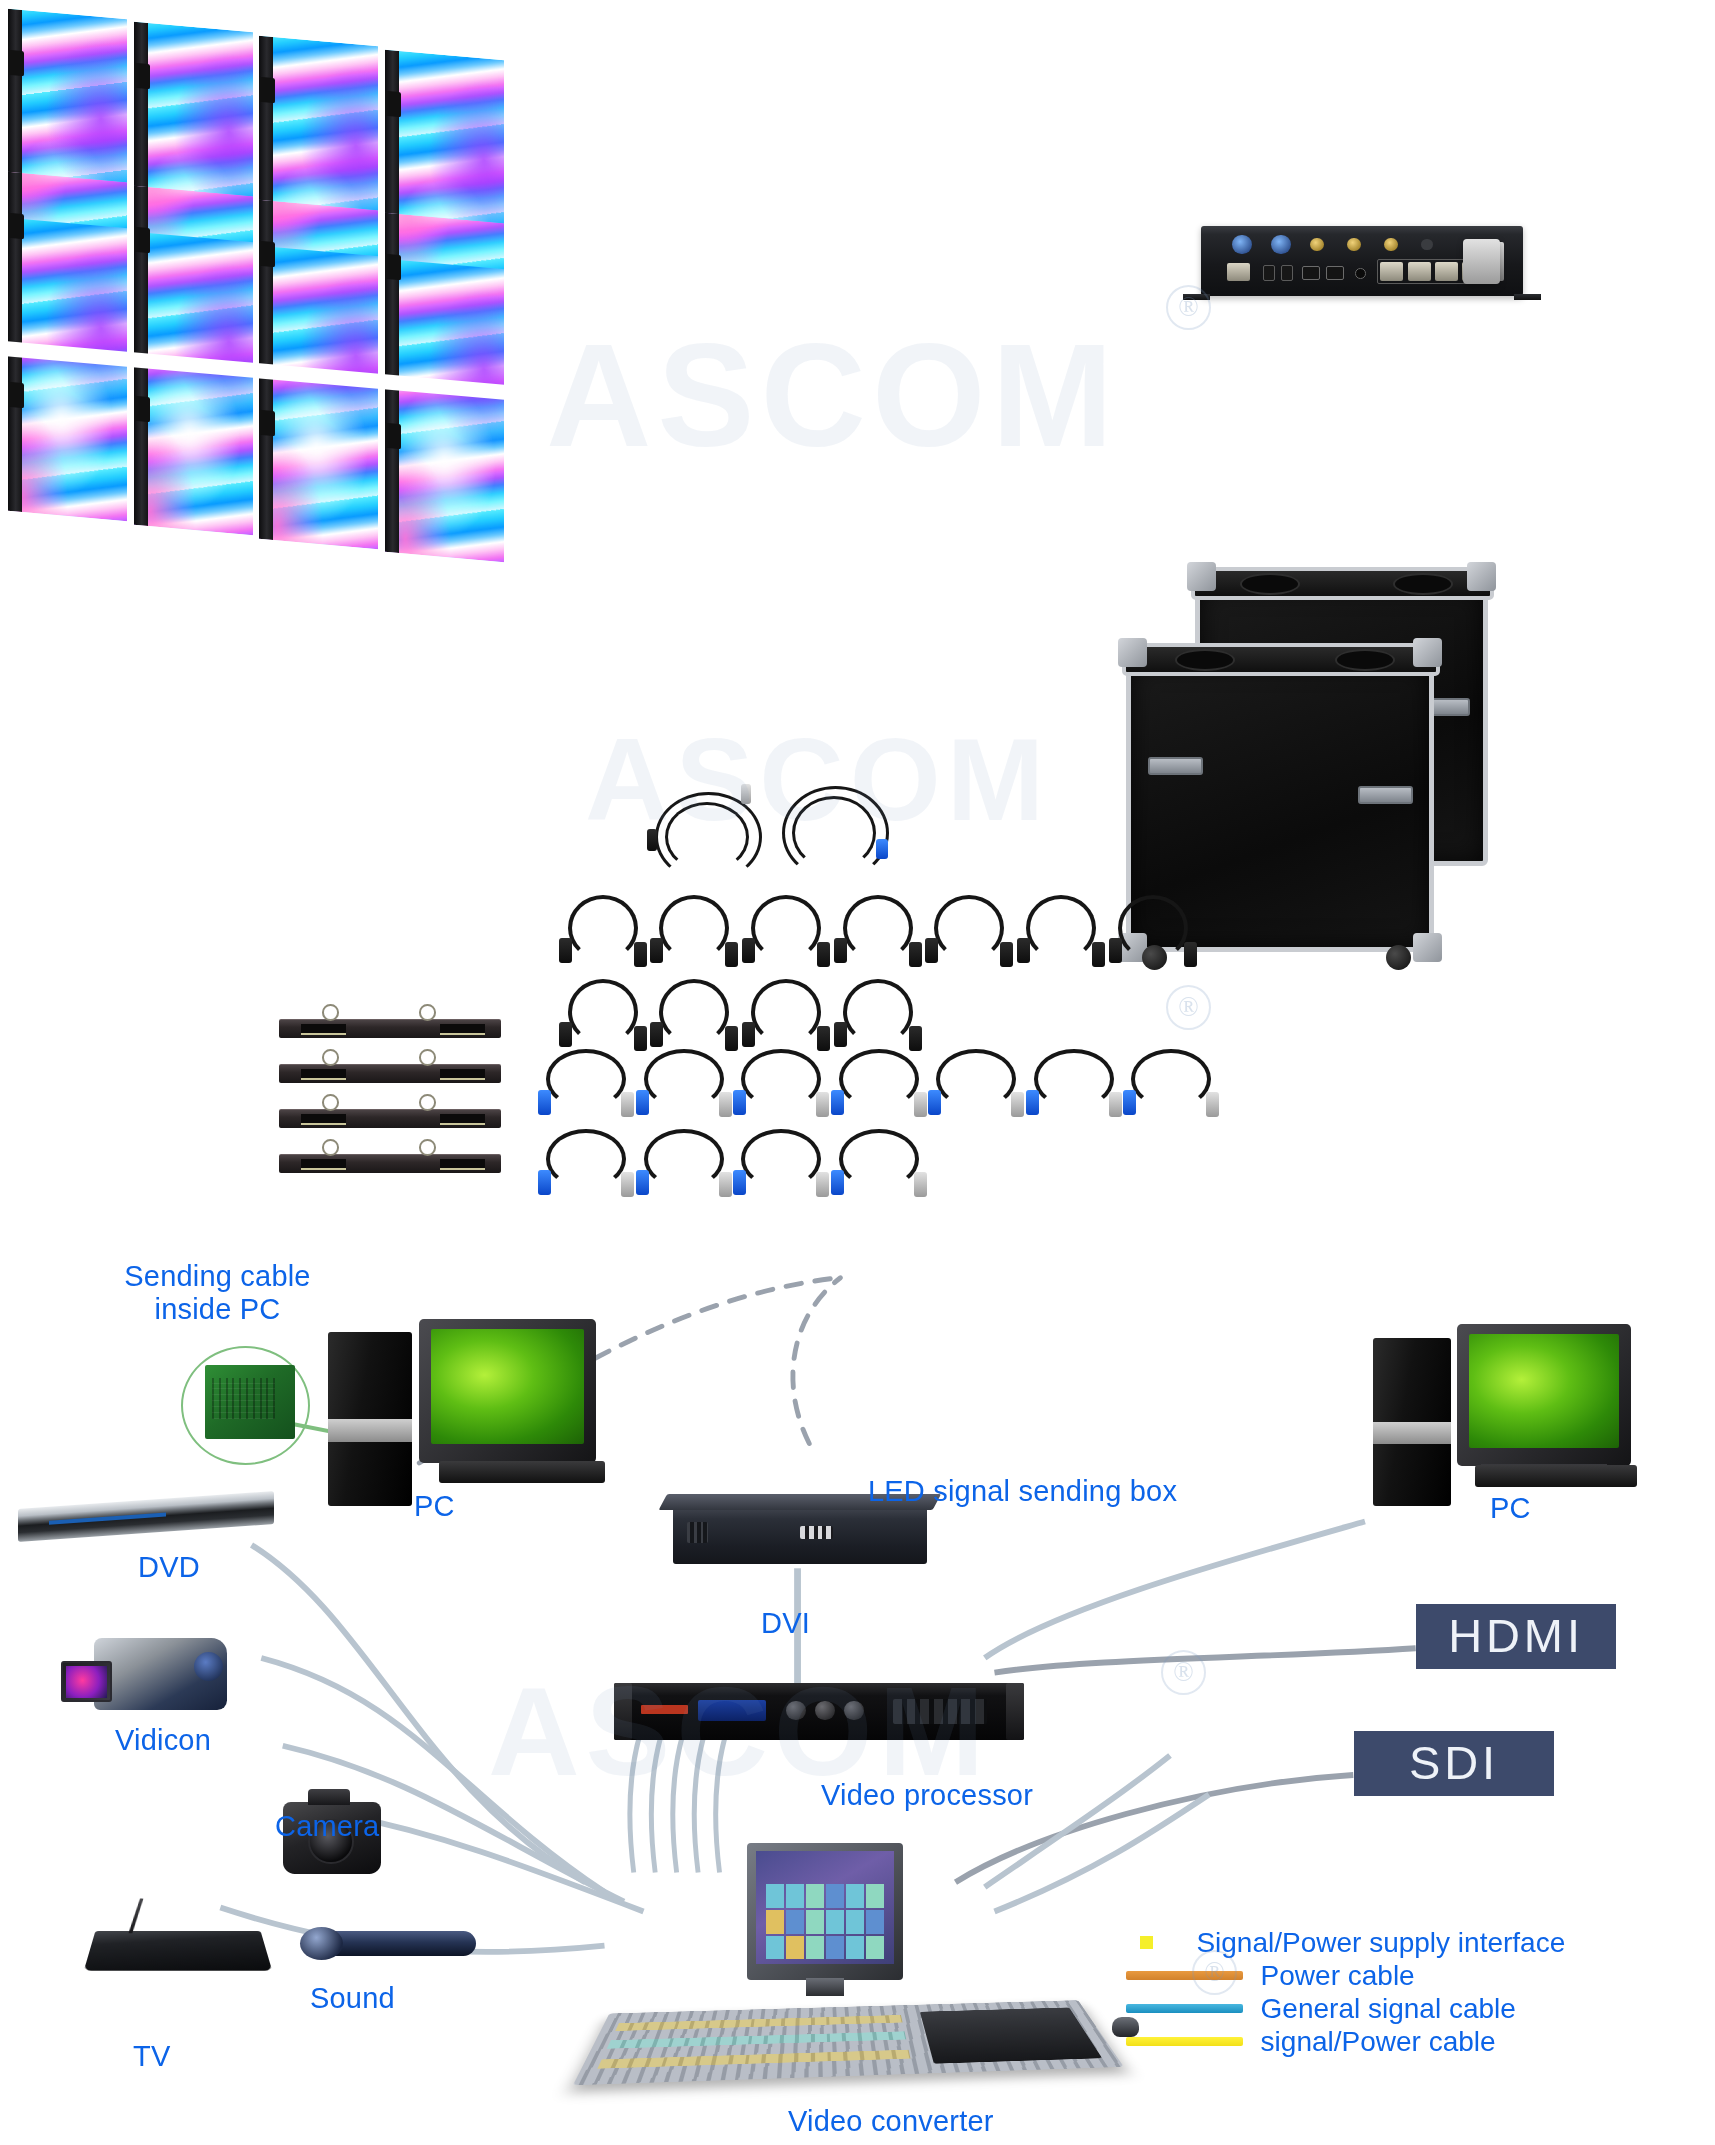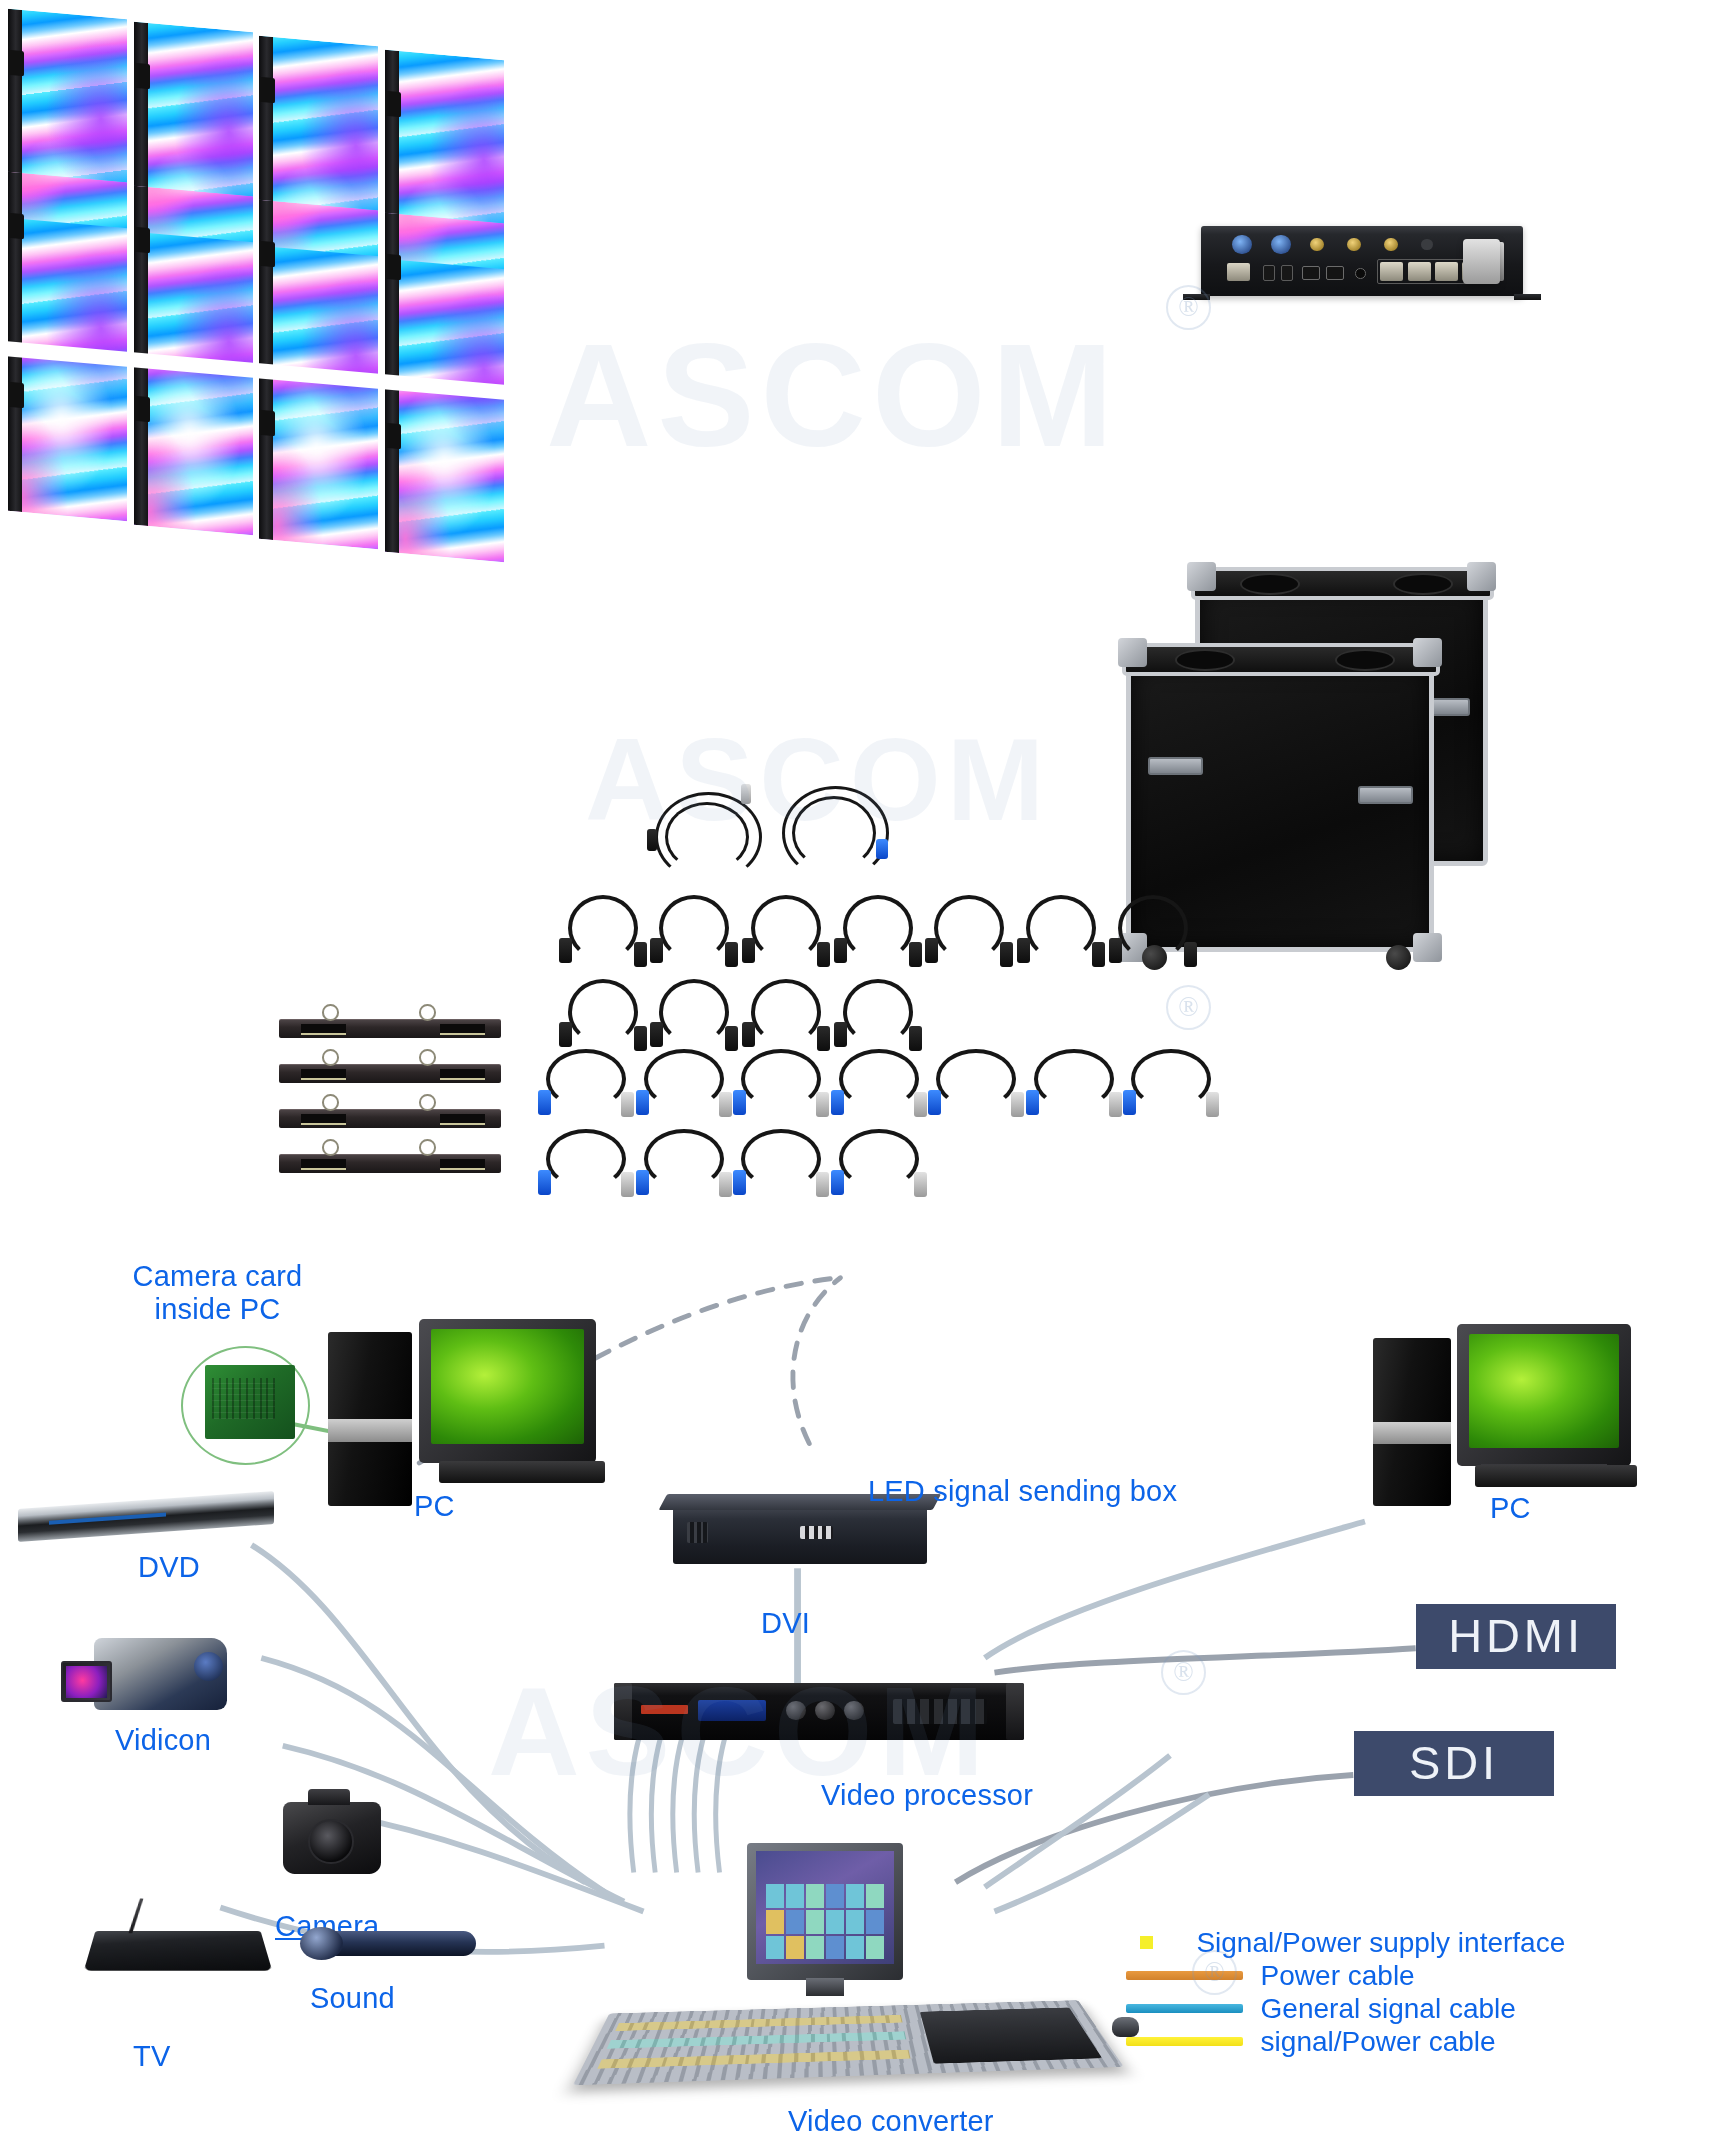--- a/index.html
+++ b/index.html
@@ -660,21 +660,21 @@
 
     <path d="M1388 1820 C 1230 1830, 1060 1880, 980 1930" fill="none" stroke="#9aa2ad" stroke-width="6"></path>
 
     <path d="M1010 1935 C 1090 1880, 1150 1840, 1200 1800" fill="none" stroke="#b8c4cf" stroke-width="6"></path>
     <path d="M1020 1960 C 1120 1920, 1180 1880, 1240 1840" fill="none" stroke="#b8c4cf" stroke-width="6"></path>
 
     <path d="M300 1460 L 392 1478" fill="none" stroke="#7fbf7f" stroke-width="4"></path>
   </svg>
 
   <div class="abs lbl ctr" style="left:115px; top:1260px; width:205px;">
-    <div>Camera card</div>
+    <div>Sending cable</div>
     <div>inside PC</div>
   </div>
 
   <div class="circ-highlight" style="left:181px; top:1346px; width:129px; height:119px;"></div>
   <div class="greenpcb" style="left:205px; top:1365px; width:90px; height:74px;"></div>
 
   <div class="tower" style="left:328px; top:1332px; width:84px; height:174px;">
     <div class="strip" style="top:50%;"></div>
   </div>
   <div class="monitor" style="left:419px; top:1319px; width:177px; height:144px;">
@@ -693,21 +693,21 @@
   <div class="camcorder" style="left:94px; top:1638px; width:133px; height:72px;">
     <div class="lcdflip"></div>
     <div class="lens"></div>
   </div>
   <div class="abs lbl" style="left:115px; top:1724px;">Vidicon</div>
 
   <div class="dslr" style="left:283px; top:1802px; width:98px; height:72px;">
     <div class="hump"></div>
     <div class="lens2"></div>
   </div>
-  <div class="abs lbl" style="left:275px; top:1910px;text-decoration:underline;">Camera</div>
+  <div class="abs lbl" style="left:275px; top:1810px;">Camera</div>
 
   <div class="mic" style="left:304px; top:1931px; width:172px;">
     <div class="head"></div>
   </div>
   <div class="abs lbl" style="left:310px; top:1982px;">Sound</div>
 
   <div class="tvbox" style="left:90px; top:1921px; width:176px; height:57px;">
     <div class="ant"></div>
   </div>
   <div class="abs lbl" style="left:133px; top:2040px;">TV</div>

